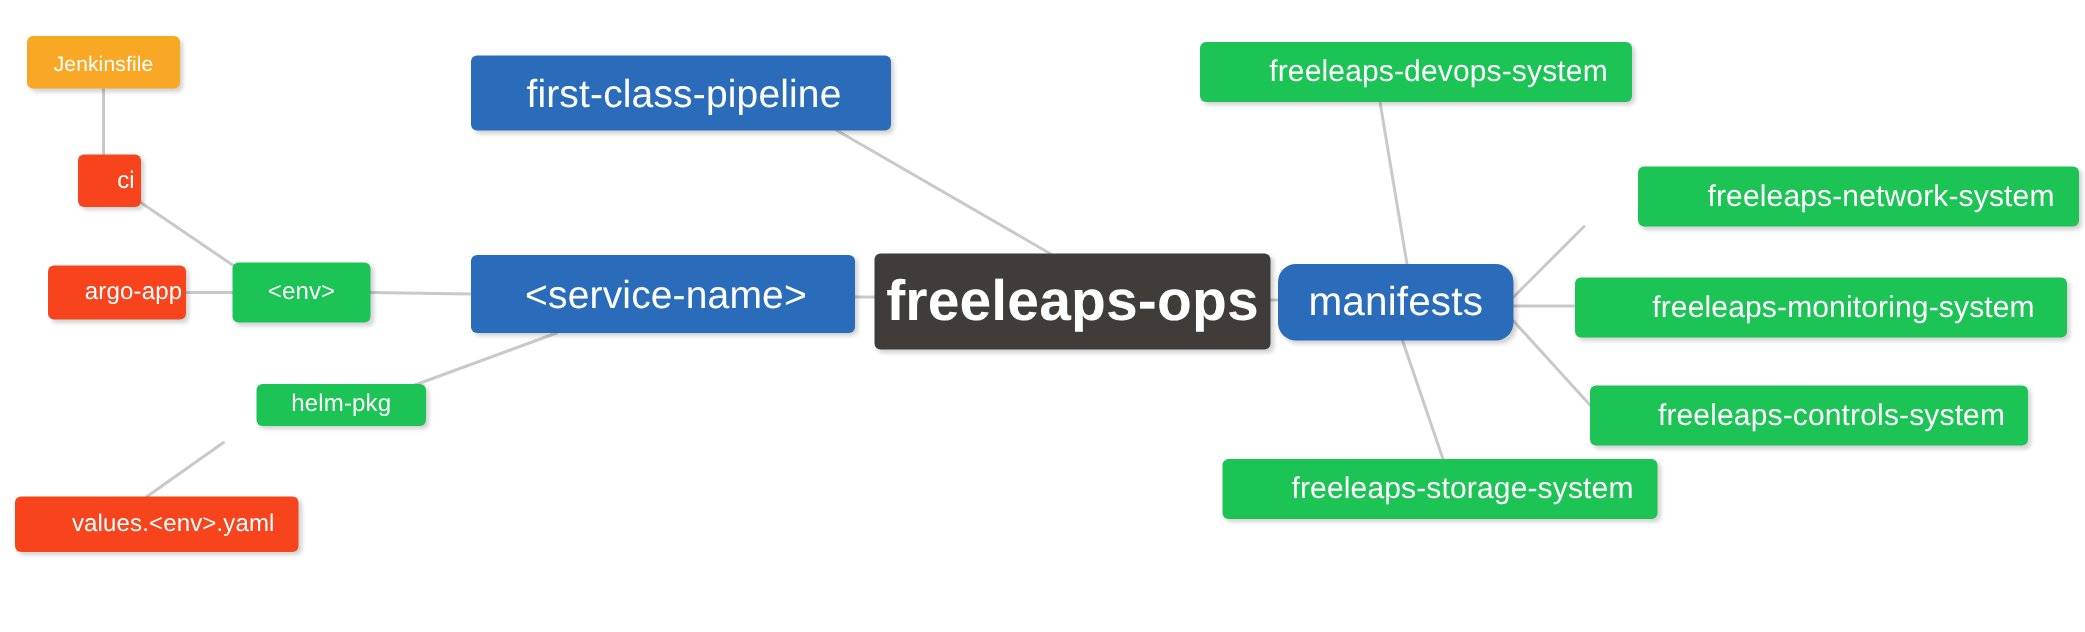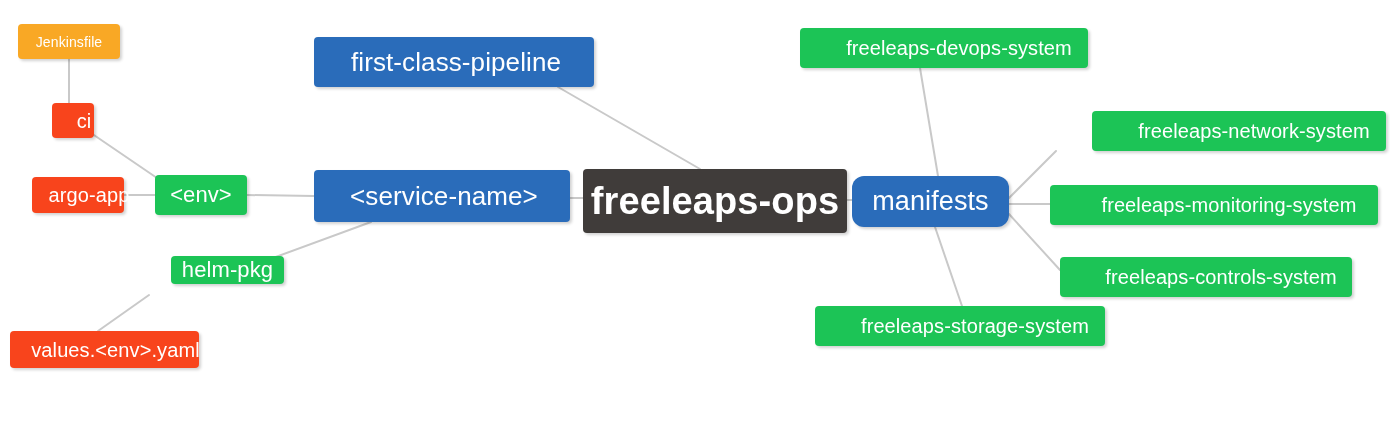--- a/index.html
+++ b/index.html
@@ -43,23 +43,23 @@
     user-select: none;
   }
   .node-label {
     display: block;
     white-space: nowrap;
   }
   
   .tier-root   { font-size: 38px; font-weight: bold; }
   .tier-major  { font-size: 27px; }
   .tier-main   { font-size: 26px; padding-left: 14px; }
-  .tier-mid    { font-size: 22px; }
+  .tier-mid    { font-size: 16px; }
   .tier-leaf   { font-size: 20px; padding-left: 40px; }
-  .tier-small  { font-size: 20px; padding-left: 32px; }
+  .tier-small  { font-size: 16px; padding-left: 32px; }
   .tier-tiny   { font-size: 14px; }
 </style>
 </head>
 <body>
 
 <div id="mindmap-canvas">
   <svg id="edge-layer" viewBox="0 0 1390 421" width="1390" height="421" xmlns="http://www.w3.org/2000/svg">
       <line x1="69" y1="59" x2="69" y2="103" stroke="#c9c9c9" stroke-width="2" stroke-linecap="round"></line>
       <line x1="88" y1="131" x2="157" y2="178" stroke="#c9c9c9" stroke-width="2" stroke-linecap="round"></line>
       <line x1="124" y1="195" x2="155" y2="195" stroke="#c9c9c9" stroke-width="2" stroke-linecap="round"></line>

